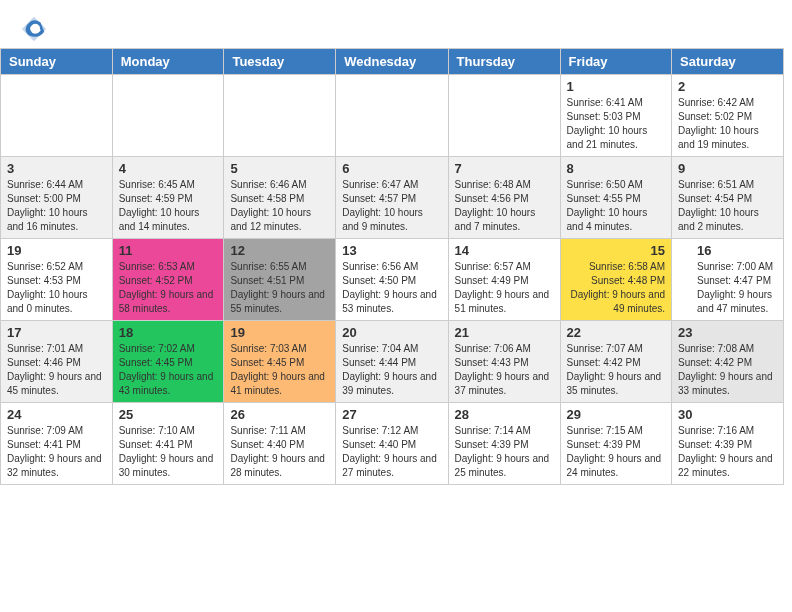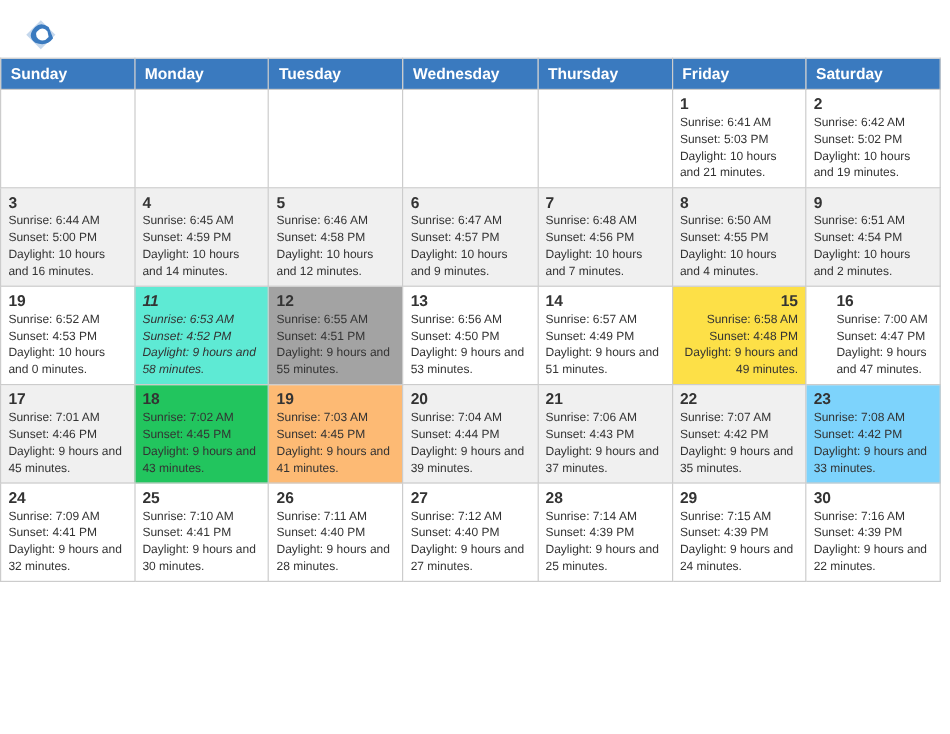--- a/index.html
+++ b/index.html
@@ -104,21 +104,21 @@
         <td style="background: rgb(240, 240, 240);">
           <span class="day-num">9</span>
           <div class="day-info">Sunrise: 6:51 AM<br>Sunset: 4:54 PM<br>Daylight: 10 hours and 2 minutes.</div>
         </td>
       </tr>
       <tr>
         <td style="background: rgb(255, 255, 255);">
           <span class="day-num">19</span>
           <div class="day-info">Sunrise: 6:52 AM<br>Sunset: 4:53 PM<br>Daylight: 10 hours and 0 minutes.</div>
         </td>
-        <td style="background: #5eead4; font-style: italic;">
+        <td style="background: #ec4899;">
           <span class="day-num">11</span>
           <div class="day-info">Sunrise: 6:53 AM<br>Sunset: 4:52 PM<br>Daylight: 9 hours and 58 minutes.</div>
         </td>
         <td style="background: #a3a3a3; margin-left: 24px;">
           <span class="day-num">12</span>
           <div class="day-info">Sunrise: 6:55 AM<br>Sunset: 4:51 PM<br>Daylight: 9 hours and 55 minutes.</div>
         </td>
         <td style="background: rgb(255, 255, 255);">
           <span class="day-num">13</span>
           <div class="day-info">Sunrise: 6:56 AM<br>Sunset: 4:50 PM<br>Daylight: 9 hours and 53 minutes.</div>
@@ -154,21 +154,21 @@
           <div class="day-info">Sunrise: 7:04 AM<br>Sunset: 4:44 PM<br>Daylight: 9 hours and 39 minutes.</div>
         </td>
         <td style="background: rgb(240, 240, 240);">
           <span class="day-num">21</span>
           <div class="day-info">Sunrise: 7:06 AM<br>Sunset: 4:43 PM<br>Daylight: 9 hours and 37 minutes.</div>
         </td>
         <td style="background: rgb(240, 240, 240);">
           <span class="day-num">22</span>
           <div class="day-info">Sunrise: 7:07 AM<br>Sunset: 4:42 PM<br>Daylight: 9 hours and 35 minutes.</div>
         </td>
-        <td style="background: #7dd3fc;">
+        <td style="background: #e5e5e5;">
           <span class="day-num">23</span>
           <div class="day-info">Sunrise: 7:08 AM<br>Sunset: 4:42 PM<br>Daylight: 9 hours and 33 minutes.</div>
         </td>
       </tr>
       <tr>
         <td style="background: rgb(255, 255, 255);">
           <span class="day-num">24</span>
           <div class="day-info">Sunrise: 7:09 AM<br>Sunset: 4:41 PM<br>Daylight: 9 hours and 32 minutes.</div>
         </td>
         <td style="background: rgb(255, 255, 255);">

